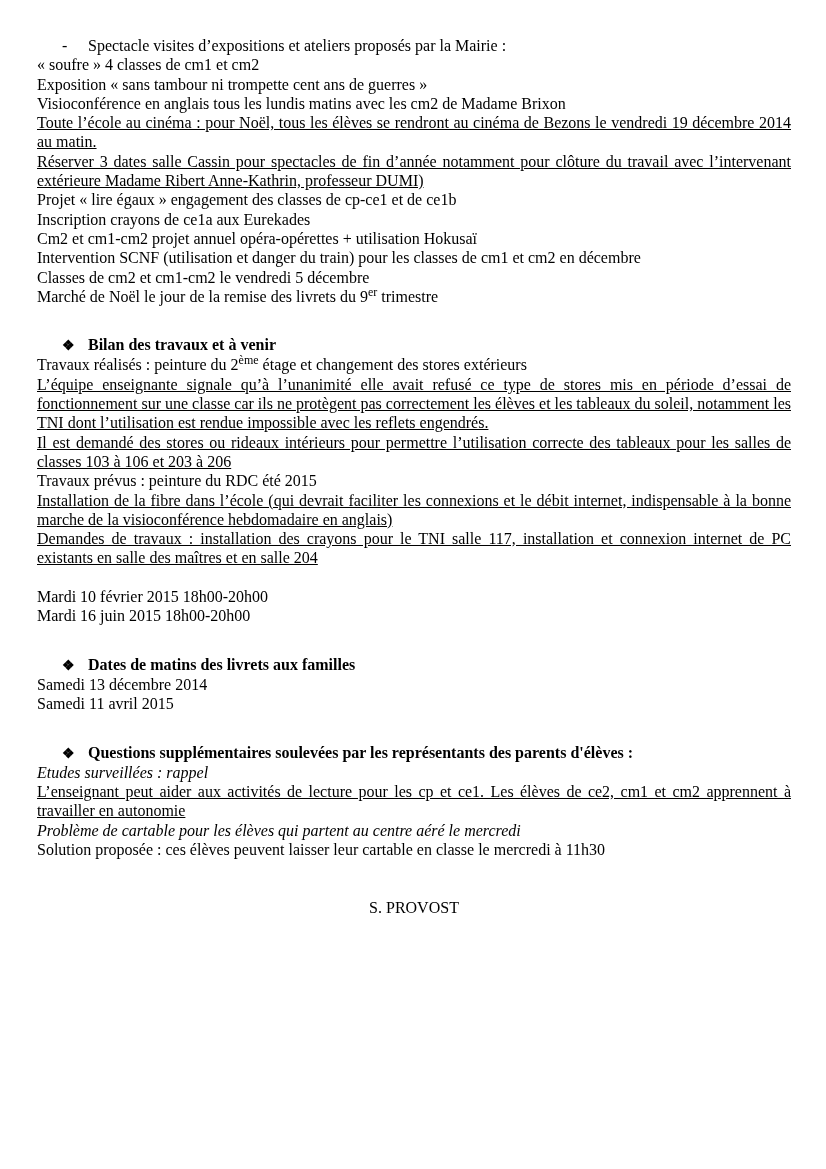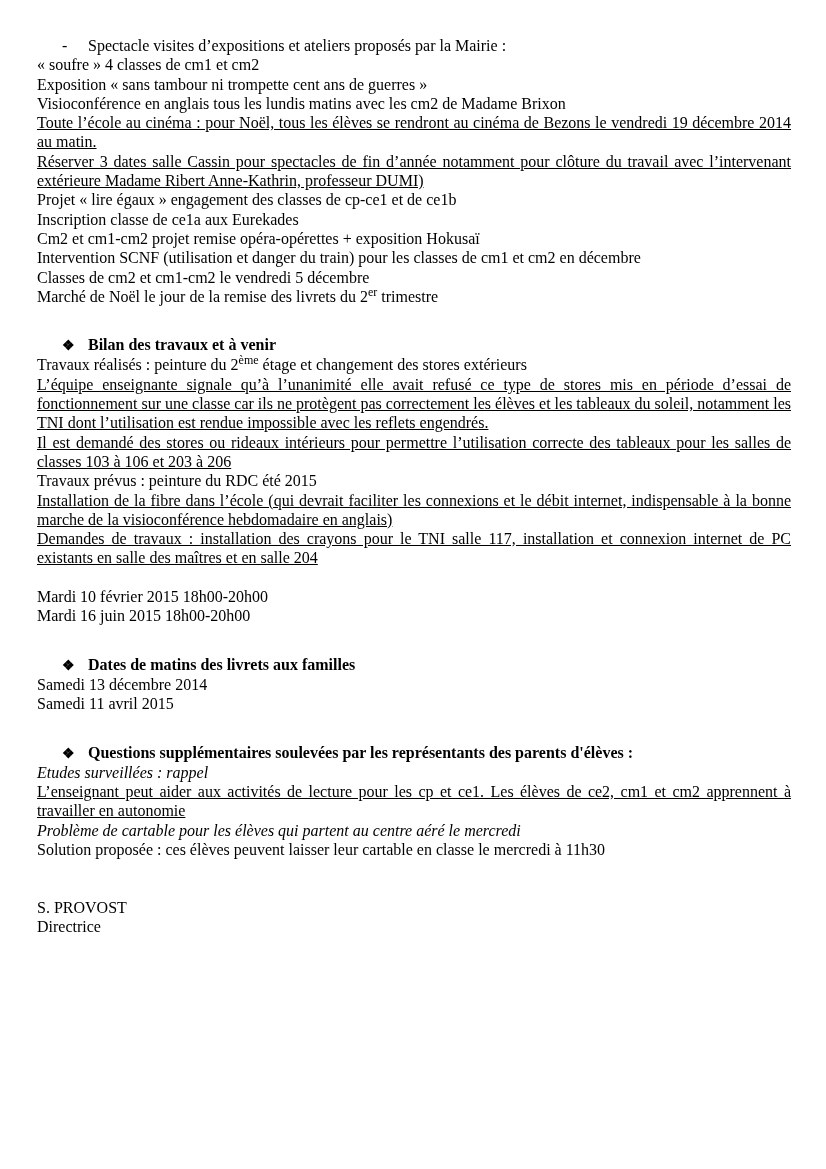--- a/index.html
+++ b/index.html
@@ -25,39 +25,39 @@
   .heading { font-weight: bold; margin-top: 29px; }
   .heading .bullet { font-size: 14px; }
   .blank { height: 19.3px; }
   sup {
     font-size: 12px;
     line-height: 0;
     vertical-align: baseline;
     position: relative;
     top: -6px;
   }
-  .signature { text-align: left; }
+  .signature { text-align: center; }
 </style>
 </head>
 <body>
 
 <div class="page">
   <div>
       <div class="block dash-item"><span class="bullet">-</span><span>Spectacle visites d’expositions et ateliers proposés par la Mairie :</span></div>
       <div class="block paragraph">« soufre » 4 classes de cm1 et cm2</div>
       <div class="block paragraph">Exposition « sans tambour ni trompette cent ans de guerres »</div>
       <div class="block paragraph">Visioconférence en anglais tous les lundis matins avec les cm2 de Madame Brixon</div>
       <div class="block paragraph justify">Toute l’école au cinéma : pour Noël, tous les élèves se rendront au cinéma de Bezons le vendredi 19 décembre 2014 au matin.</div>
       <div class="block paragraph justify">Réserver 3 dates salle Cassin pour spectacles de fin d’année notamment pour clôture du travail avec l’intervenant extérieure Madame Ribert Anne-Kathrin, professeur DUMI)</div>
       <div class="block paragraph">Projet « lire égaux » engagement des classes de cp-ce1 et de ce1b</div>
-      <div class="block paragraph">Inscription classe de ce1a aux Eurekades</div>
-      <div class="block paragraph">Cm2 et cm1-cm2 projet remise opéra-opérettes + exposition Hokusaï</div>
+      <div class="block paragraph">Inscription crayons de ce1a aux Eurekades</div>
+      <div class="block paragraph">Cm2 et cm1-cm2 projet annuel opéra-opérettes + utilisation Hokusaï</div>
       <div class="block paragraph">Intervention SCNF (utilisation et danger du train) pour les classes de cm1 et cm2 en décembre</div>
       <div class="block paragraph">Classes de cm2 et cm1-cm2 le vendredi 5 décembre</div>
-      <div class="block paragraph"><span>Marché de Noël le jour de la remise des livrets du 2</span><sup>er</sup><span> trimestre</span></div>
+      <div class="block paragraph"><span>Marché de Noël le jour de la remise des livrets du 9</span><sup>er</sup><span> trimestre</span></div>
       <div class="block heading"><span class="bullet">❖</span><span>Bilan des travaux et à venir</span></div>
       <div class="block paragraph"><span>Travaux réalisés : peinture du 2</span><sup>ème</sup><span> étage et changement des stores extérieurs</span></div>
       <div class="block paragraph justify">L’équipe enseignante signale qu’à l’unanimité elle avait refusé ce type de stores mis en période d’essai de fonctionnement sur une classe car ils ne protègent pas correctement les élèves et les tableaux du soleil, notamment les TNI dont l’utilisation est rendue impossible avec les reflets engendrés.</div>
       <div class="block paragraph justify">Il est demandé des stores ou rideaux intérieurs pour permettre l’utilisation correcte des tableaux pour les salles de classes 103 à 106 et 203 à 206</div>
       <div class="block paragraph">Travaux prévus : peinture du RDC été 2015</div>
       <div class="block paragraph justify">Installation de la fibre dans l’école (qui devrait faciliter les connexions et le débit internet, indispensable à la bonne marche de la visioconférence hebdomadaire en anglais)</div>
       <div class="block paragraph justify">Demandes de travaux : installation des crayons pour le TNI salle 117, installation et connexion internet de PC existants en salle des maîtres et en salle 204</div>
       <div class="block blank"></div>
       <div class="block paragraph">Mardi 10 février 2015 18h00-20h00</div>
       <div class="block paragraph">Mardi 16 juin 2015 18h00-20h00</div>
@@ -67,15 +67,14 @@
       <div class="block heading"><span class="bullet">❖</span><span>Questions supplémentaires soulevées par les représentants des parents d'élèves :</span></div>
       <div class="block paragraph italic">Etudes surveillées : rappel</div>
       <div class="block paragraph justify">L’enseignant peut aider aux activités de lecture pour les cp et ce1. Les élèves de ce2, cm1 et cm2 apprennent à travailler en autonomie</div>
       <div class="block paragraph italic">Problème de cartable pour les élèves qui partent au centre aéré le mercredi</div>
       <div class="block paragraph">Solution proposée : ces élèves peuvent laisser leur cartable en classe le mercredi à 11h30</div>
       <div class="block blank"></div>
       <div class="block blank"></div>
     </div>
   <div class="signature">
     <div class="block">S. PROVOST</div>
-    <div class="block">Directrice</div>
   </div>
 </div>
 
 </body></html>

